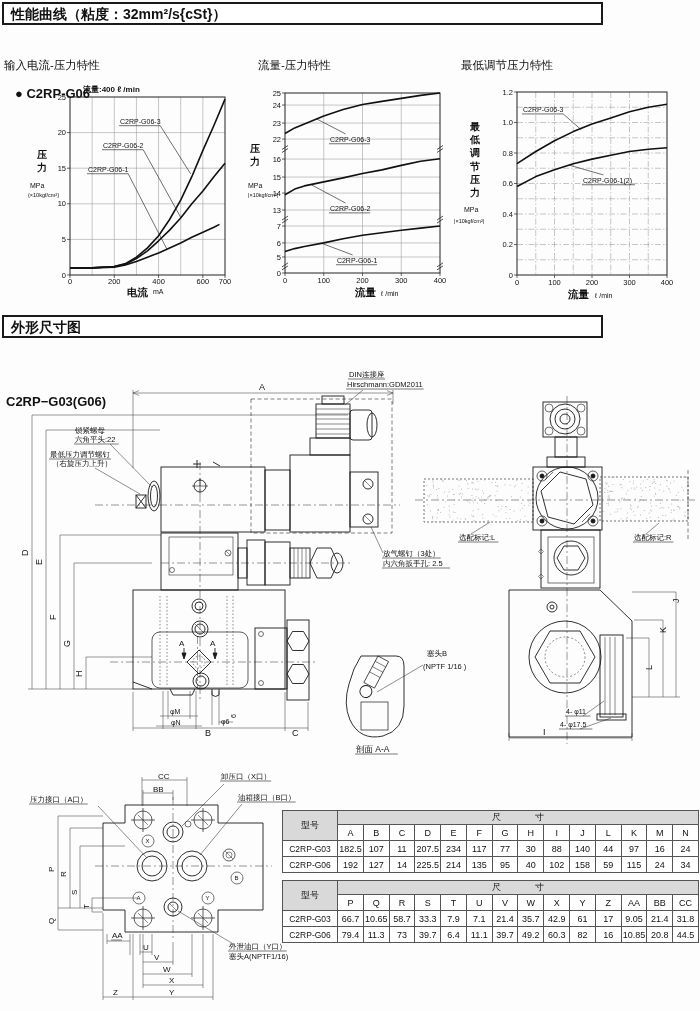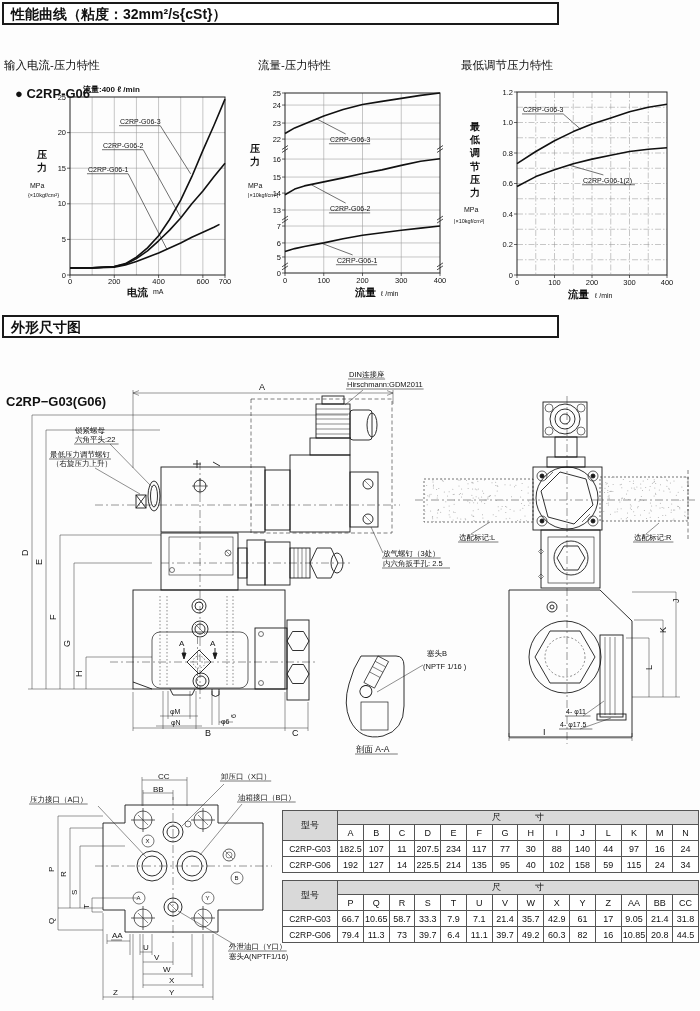--- a/index.html
+++ b/index.html
@@ -1,18 +1,18 @@
 <!DOCTYPE html>
 <html><head>
 <meta charset="utf-8">
 <style>
   html,body{margin:0;padding:0;background:#fff;}
   body{font-family:"Liberation Sans","DejaVu Sans",sans-serif;color:#111;}
   #page{position:relative;width:700px;height:1011px;background:#fdfdfd;overflow:hidden;}
-  .secbox{position:absolute;left:2px;width:557px;height:23px;border:2px solid #1a1a1a;background:#fff;
+  .secbox{position:absolute;left:2px;width:601px;height:23px;border:2px solid #1a1a1a;background:#fff;
           font-weight:bold;font-size:14px;line-height:21px;padding-left:7px;box-sizing:border-box;}
   #sec1{top:2px;}
   #sec2{top:315px;}
   .modelhead{position:absolute;font-weight:bold;font-size:13px;margin-top:48px;}
   #modelG06{left:15px;top:38px;}
   #modelG03{left:6px;top:346px;}
   .charttitle{position:absolute;font-weight:normal;font-size:11.5px;}
   #ct1{left:4px;top:58px;}
   #ct2{left:258px;top:58px;}
   #ct3{left:461px;top:58px;}

